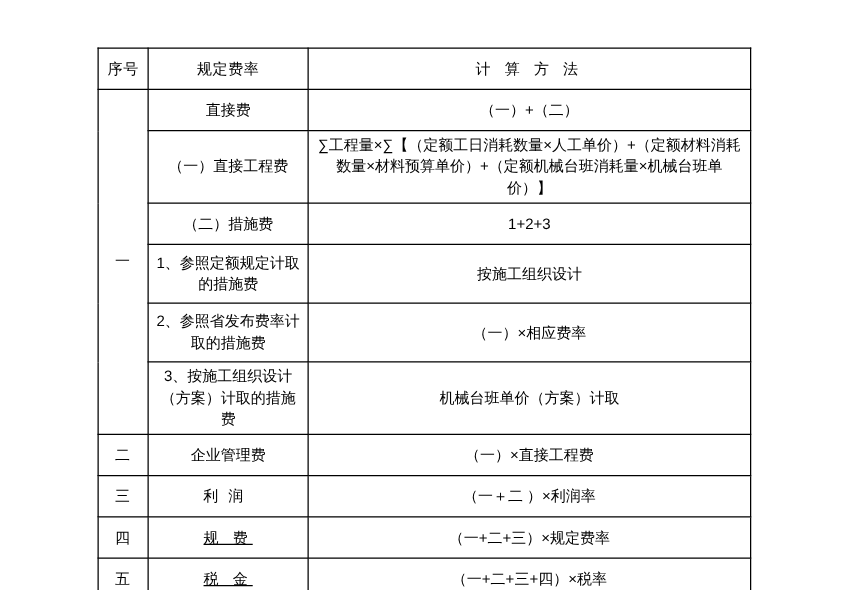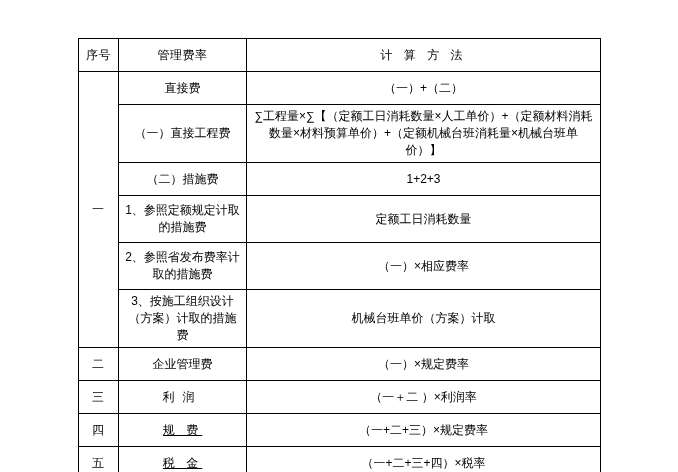--- a/index.html
+++ b/index.html
@@ -73,21 +73,21 @@
 <div class="page">
   <table class="cost-table">
     <colgroup>
       <col class="col-no">
       <col class="col-name">
       <col class="col-method">
     </colgroup>
     <tbody>
       <tr>
         <td class="hdr short">序号</td>
-        <td class="hdr short">管理费率</td>
+        <td class="hdr short">规定费率</td>
         <td class="hdr hdr-method short">计  算  方  法</td>
       </tr>
 
       <tr>
         <td class="rowno short" rowspan="6">一</td>
         <td class="short">直接费</td>
         <td class="short">（一）+（二）</td>
       </tr>
 
       <tr>
@@ -95,37 +95,37 @@
         <td class="cell-method-left tall2">∑工程量×∑【（定额工日消耗数量×人工单价）+（定额材料消耗数量×材料预算单价）+（定额机械台班消耗量×机械台班单价）】</td>
       </tr>
 
       <tr>
         <td class="short">（二）措施费</td>
         <td class="short">1+2+3</td>
       </tr>
 
       <tr>
         <td class="cell-name-left tall">1、参照定额规定计取的措施费</td>
-        <td class="tall">定额工日消耗数量</td>
+        <td class="tall">按施工组织设计</td>
       </tr>
 
       <tr>
         <td class="cell-name-left tall">2、参照省发布费率计取的措施费</td>
         <td class="tall">（一）×相应费率</td>
       </tr>
 
       <tr>
         <td class="cell-name-left tall">3、按施工组织设计（方案）计取的措施费</td>
         <td class="tall">机械台班单价（方案）计取</td>
       </tr>
 
       <tr>
         <td class="rowno short">二</td>
         <td class="short">企业管理费</td>
-        <td class="short">（一）×规定费率</td>
+        <td class="short">（一）×直接工程费</td>
       </tr>
 
       <tr>
         <td class="rowno short">三</td>
         <td class="short sp2">利润</td>
         <td class="short">（一＋二 ）×利润率</td>
       </tr>
 
       <tr>
         <td class="rowno short">四</td>

